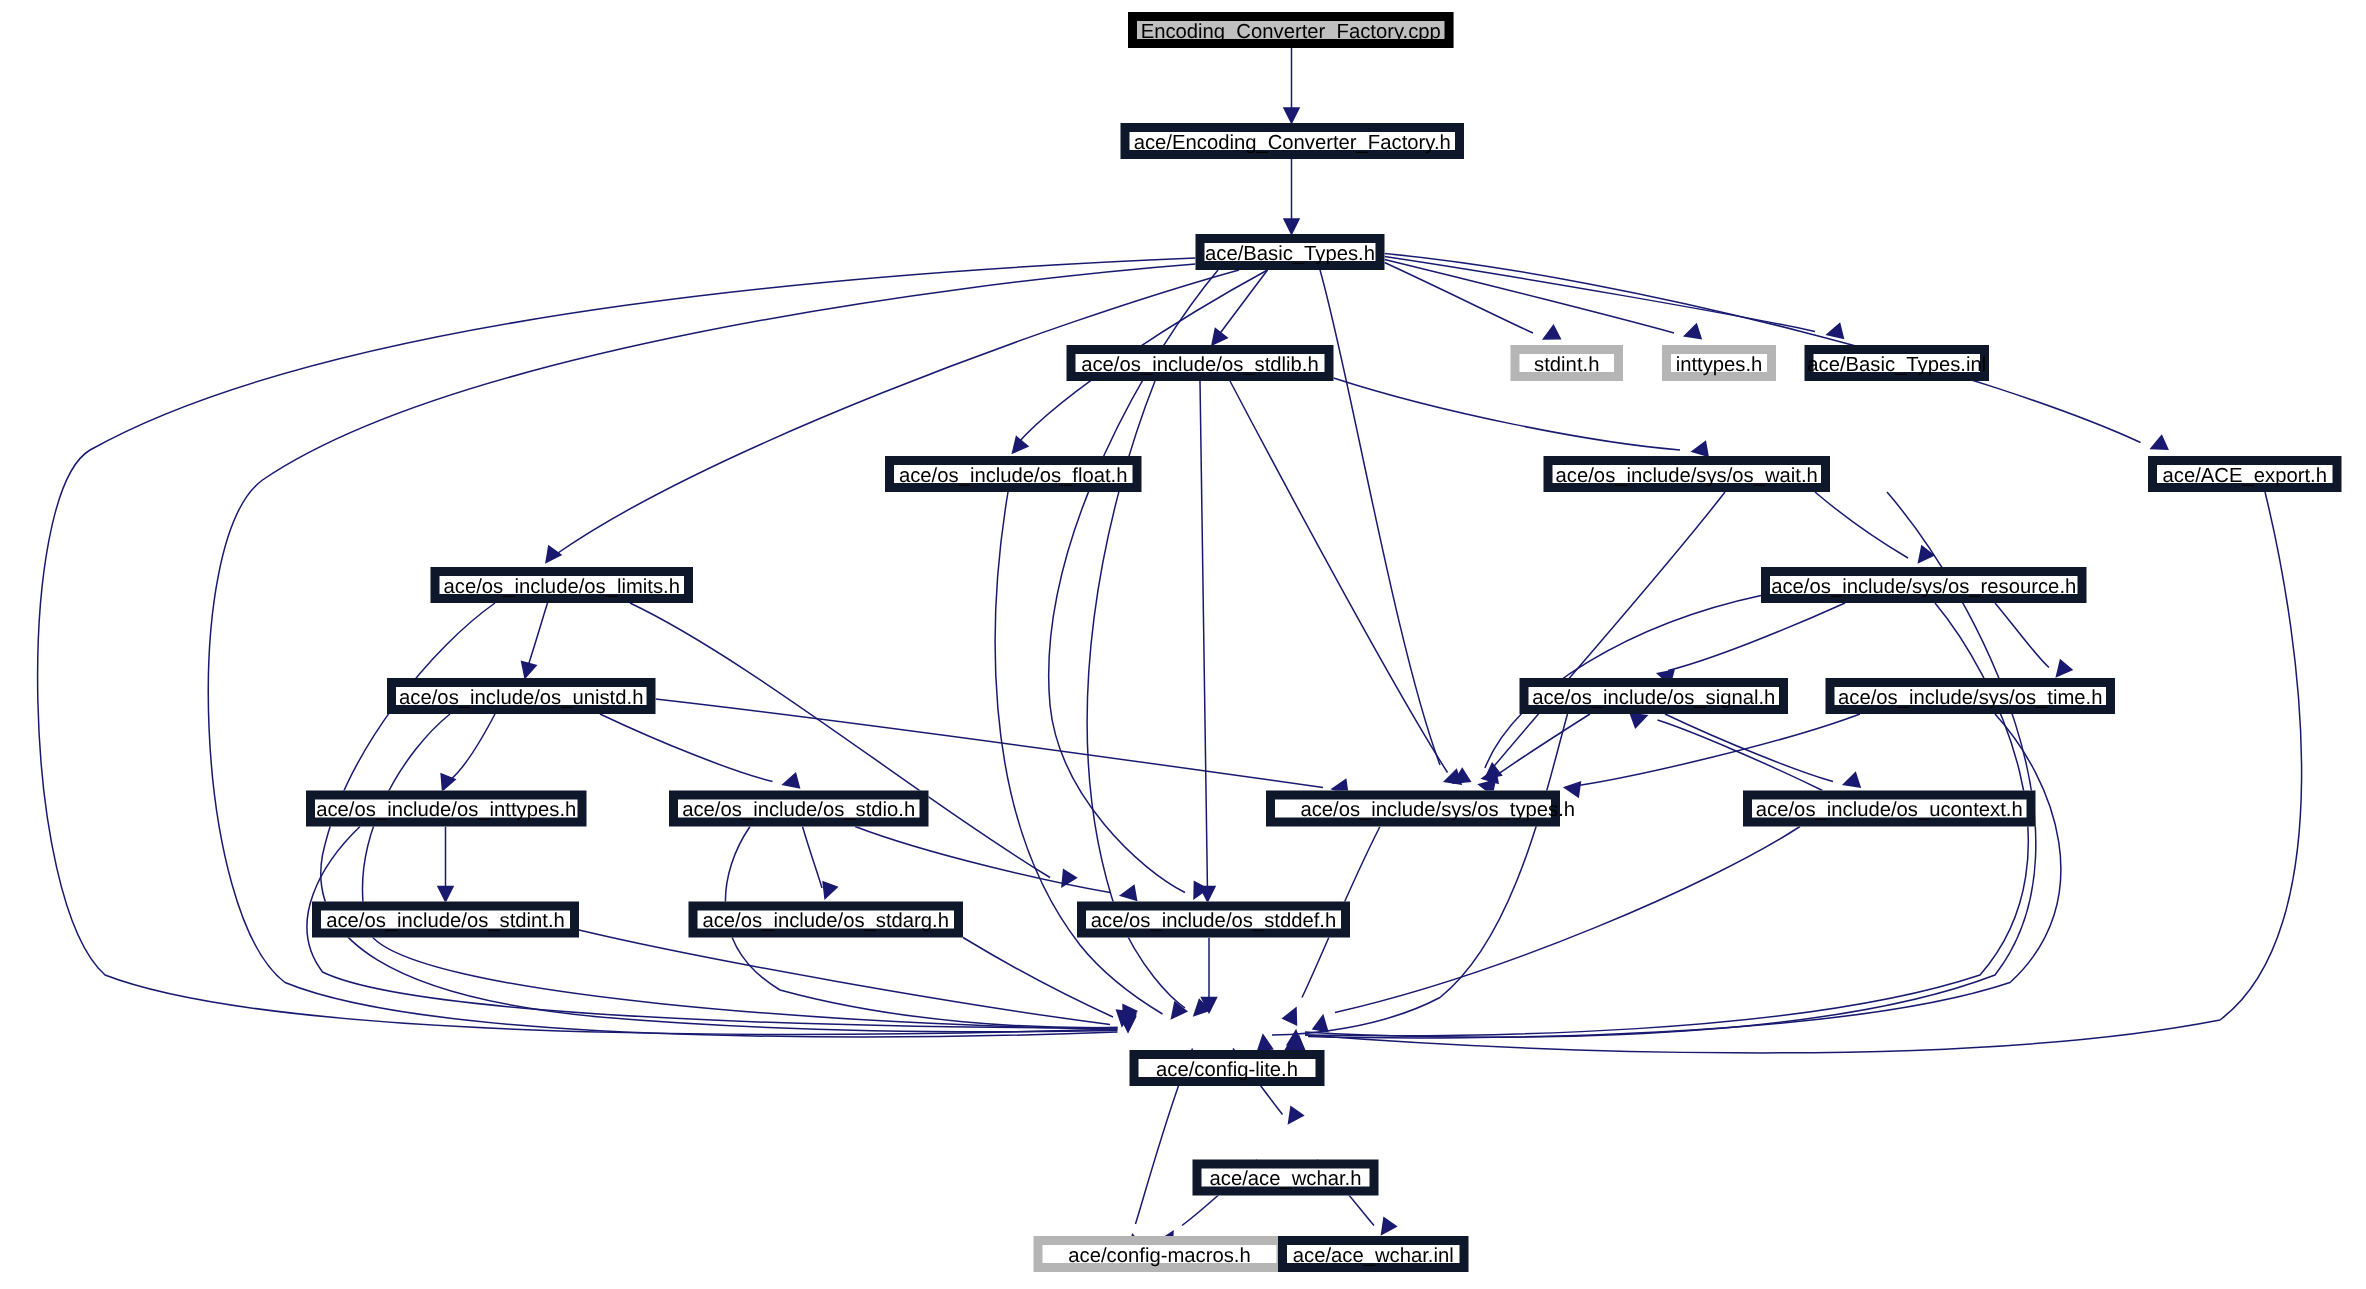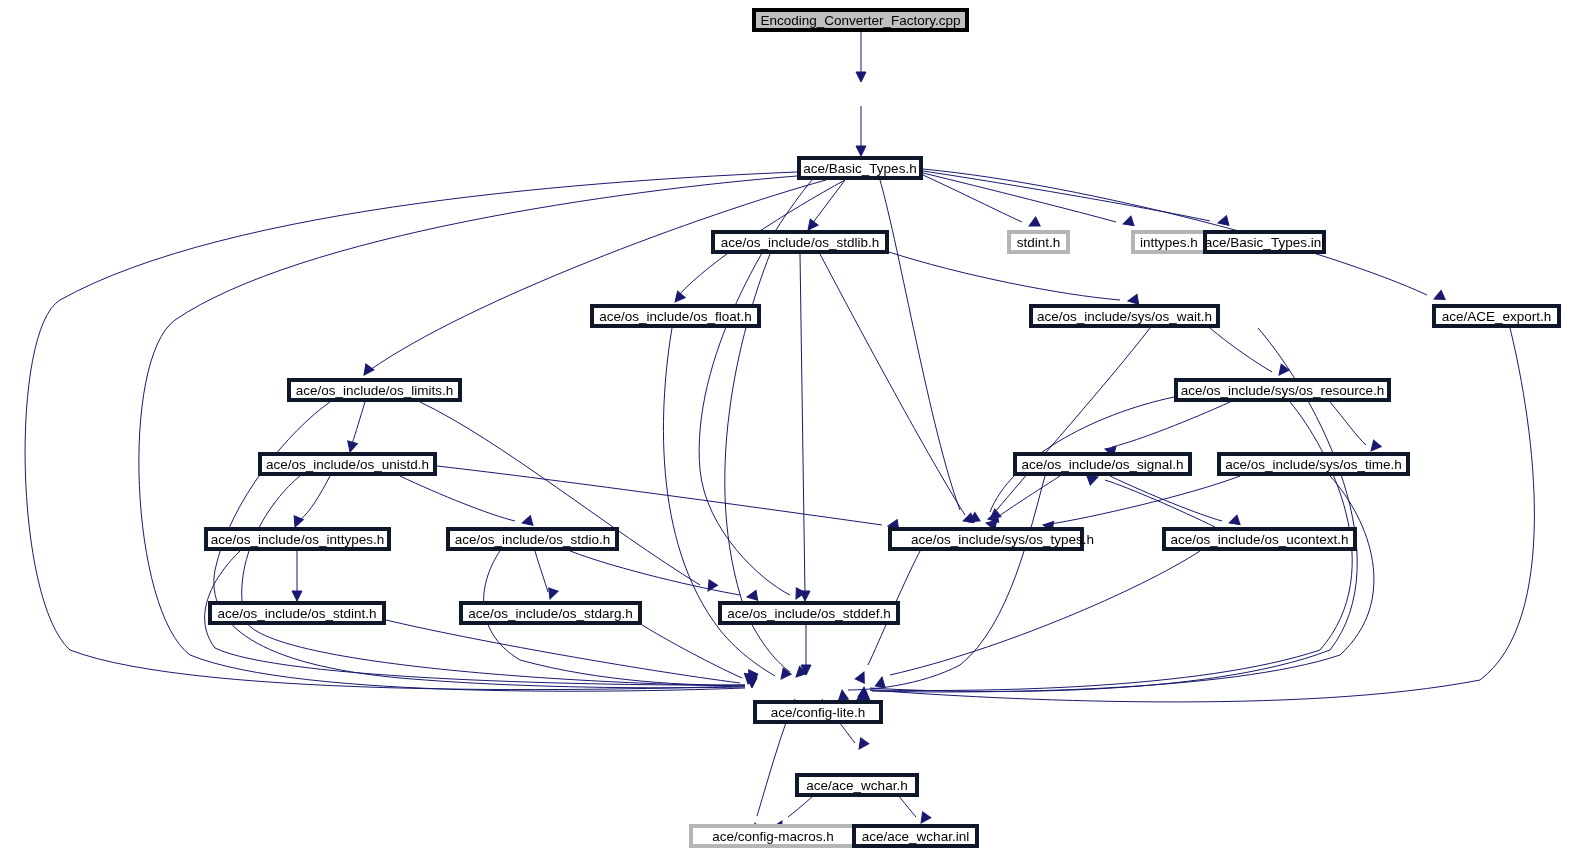--- a/index.html
+++ b/index.html
@@ -1,20 +1,20 @@
 <!DOCTYPE html>
 <html><head>
 <meta charset="utf-8">
 <style>
   html,body{margin:0;padding:0;background:#ffffff;}
   body{width:1577px;height:859px;overflow:hidden;
        font-family:"Liberation Sans","DejaVu Sans",sans-serif;}
   #graph-root{position:relative;width:1577px;height:859px;background:#fff;}
   svg#edge-layer{position:absolute;left:0;top:0;width:1577px;height:859px;}
-  .node{position:absolute;box-sizing:border-box;border:4px solid #0f172a;
+  .node{position:absolute;box-sizing:border-box;border:6px solid #0f172a;
         background:#fff;display:flex;align-items:center;justify-content:center;
         font-size:13.5px;color:#000;white-space:nowrap;letter-spacing:0px;}
   .node.ext{border-color:#b5b5b5;}
   .node.root{background:#bfbfbf;border-color:#000;}
   .edge{fill:none;stroke:#191970;stroke-width:1;}
   .arrow{fill:#191970;stroke:#191970;stroke-width:1;}
 </style>
 </head>
 <body>
 
@@ -121,36 +121,37 @@
       <path d="M822,699 C836,718 848,734 855,743" class="edge"></path>
       <polygon points="0,0 -5,-10 5,-10" class="arrow" transform="translate(859,749) rotate(35)"></polygon>
       <path d="M795,699 C780,735 765,790 757,816" class="edge"></path>
       <polygon points="0,0 -5,-10 5,-10" class="arrow" transform="translate(755,823) rotate(165)"></polygon>
       <path d="M838,773 C820,790 800,808 788,817" class="edge"></path>
       <polygon points="0,0 -5,-10 5,-10" class="arrow" transform="translate(782,821) rotate(210)"></polygon>
       <path d="M878,773 C895,790 908,808 916,817" class="edge"></path>
       <polygon points="0,0 -5,-10 5,-10" class="arrow" transform="translate(921,823) rotate(35)"></polygon>
     </svg>
 <div class="node root" style="left: 752px; top: 8px; width: 217px; height: 24px;">Encoding_Converter_Factory.cpp</div>
+    <div class="node" style="left: 747px; top: 82px; width: 229px; height: 24px;">ace/Encoding_Converter_Factory.h</div>
     <div class="node" style="left: 797px; top: 156px; width: 126px; height: 24px;">ace/Basic_Types.h</div>
     <div class="node" style="left: 711px; top: 230px; width: 178px; height: 24px;">ace/os_include/os_stdlib.h</div>
-    <div class="node ext" style="left: 1007px; top: 230px; width: 63px; height: 24px;">stdint.h</div>
-    <div class="node ext" style="left: 1131px; top: 230px; width: 76px; height: 24px;">inttypes.h</div>
+    <div class="node ext" style="left: 1007px; top: 230px; width: 75px; height: 24px;">stdint.h</div>
+    <div class="node ext" style="left: 1108px; top: 230px; width: 76px; height: 24px;">inttypes.h</div>
     <div class="node" style="left: 1203px; top: 230px; width: 123px; height: 24px;">ace/Basic_Types.inl</div>
     <div class="node" style="left: 590px; top: 304px; width: 171px; height: 24px;">ace/os_include/os_float.h</div>
     <div class="node" style="left: 1029px; top: 304px; width: 191px; height: 24px;">ace/os_include/sys/os_wait.h</div>
     <div class="node" style="left: 1432px; top: 304px; width: 129px; height: 24px;">ace/ACE_export.h</div>
     <div class="node" style="left: 287px; top: 378px; width: 175px; height: 24px;">ace/os_include/os_limits.h</div>
     <div class="node" style="left: 1174px; top: 378px; width: 217px; height: 24px;">ace/os_include/sys/os_resource.h</div>
     <div class="node" style="left: 258px; top: 452px; width: 179px; height: 24px;">ace/os_include/os_unistd.h</div>
     <div class="node" style="left: 1013px; top: 452px; width: 179px; height: 24px;">ace/os_include/os_signal.h</div>
     <div class="node" style="left: 1217px; top: 452px; width: 193px; height: 24px; text-align: center;">ace/os_include/sys/os_time.h</div>
     <div class="node" style="left: 204px; top: 527px; width: 187px; height: 24px;">ace/os_include/os_inttypes.h</div>
     <div class="node" style="left: 446px; top: 527px; width: 173px; height: 24px;">ace/os_include/os_stdio.h</div>
-    <div class="node" style="left: 888px; top: 527px; width: 196px; height: 24px; padding-left: 33px;">ace/os_include/sys/os_types.h</div>
+    <div class="node" style="left: 844px; top: 527px; width: 196px; height: 24px; padding-left: 33px;">ace/os_include/sys/os_types.h</div>
     <div class="node" style="left: 1162px; top: 527px; width: 195px; height: 24px;">ace/os_include/os_ucontext.h</div>
     <div class="node" style="left: 208px; top: 601px; width: 178px; height: 24px;">ace/os_include/os_stdint.h</div>
     <div class="node" style="left: 459px; top: 601px; width: 183px; height: 24px;">ace/os_include/os_stdarg.h</div>
     <div class="node" style="left: 718px; top: 601px; width: 182px; height: 24px;">ace/os_include/os_stddef.h</div>
     <div class="node" style="left: 753px; top: 675px; width: 130px; height: 24px; margin-top: 25px;">ace/config-lite.h</div>
     <div class="node" style="left: 795px; top: 749px; width: 124px; height: 24px; margin-top: 24px;">ace/ace_wchar.h</div>
     <div class="node ext" style="left: 689px; top: 824px; width: 168px; height: 24px;">ace/config-macros.h</div>
     <div class="node" style="left: 852px; top: 824px; width: 127px; height: 24px;">ace/ace_wchar.inl</div>
   </div>
 

